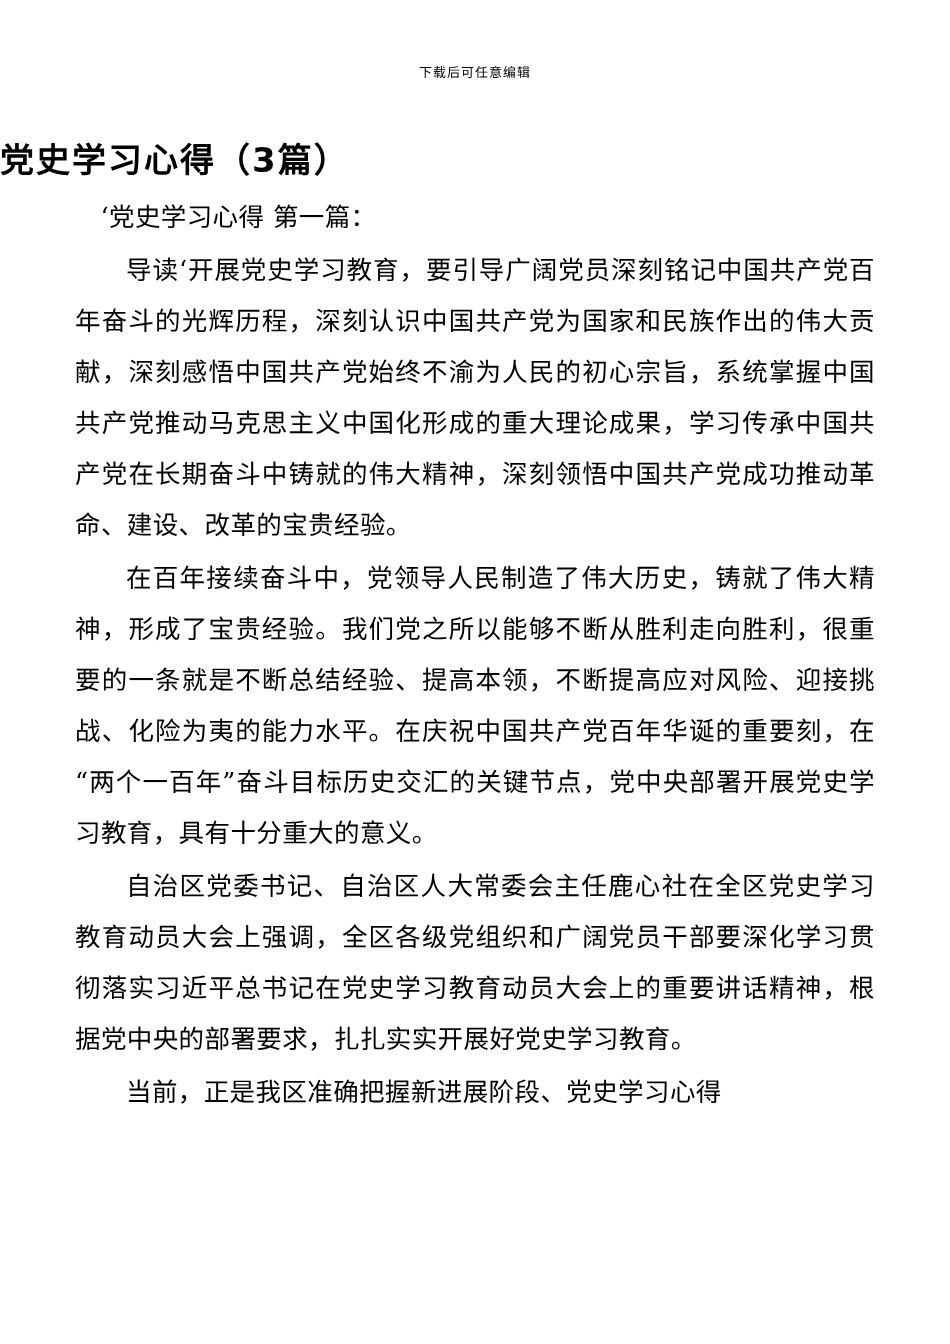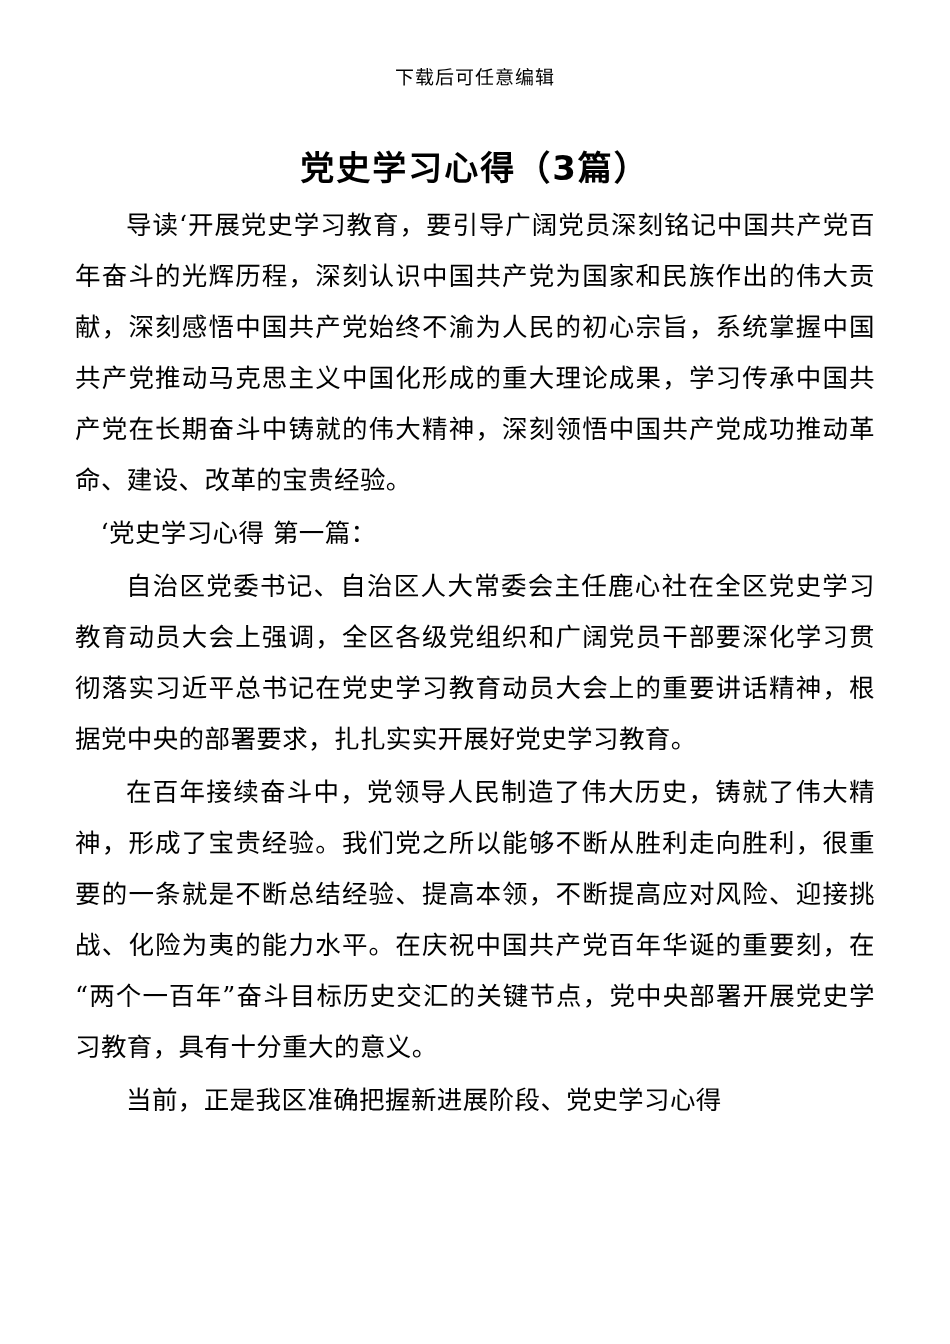--- a/index.html
+++ b/index.html
@@ -19,28 +19,28 @@
   .page {
     width: 950px;
     height: 1344px;
     box-sizing: border-box;
     padding: 0;
     position: relative;
     background: #fff;
   }
   .header-note {
     text-align: center;
-    font-size: 19px;
+    font-size: 13px;
     color: #000;
     letter-spacing: 1px;
     margin-top: 62px;
     font-family: "DejaVu Serif", "Liberation Serif", serif;
   }
   .doc-title {
-    text-align: center;
+    text-align: left;
     font-size: 34px;
     font-weight: bold;
     letter-spacing: 2px;
     margin-top: 52px;
     margin-bottom: 10px;
     font-family: "DejaVu Sans", "Liberation Sans", sans-serif;
   }
   .content {
     margin: 0 75px 0 75px;
   }
@@ -61,24 +61,24 @@
 </head>
 <body>
 
 <div class="page">
 
   <div class="header-note">下载后可任意编辑</div>
 
   <h1 class="doc-title">党史学习心得（3篇）</h1>
 
   <div class="content">
+    <p class="para noindent">‘党史学习心得 第一篇：</p>
+
     <p class="para">导读‘开展党史学习教育，要引导广阔党员深刻铭记中国共产党百年奋斗的光辉历程，深刻认识中国共产党为国家和民族作出的伟大贡献，深刻感悟中国共产党始终不渝为人民的初心宗旨，系统掌握中国共产党推动马克思主义中国化形成的重大理论成果，学习传承中国共产党在长期奋斗中铸就的伟大精神，深刻领悟中国共产党成功推动革命、建设、改革的宝贵经验。</p>
 
-    <p class="para noindent">‘党史学习心得 第一篇：</p>
+    <p class="para">在百年接续奋斗中，党领导人民制造了伟大历史，铸就了伟大精神，形成了宝贵经验。我们党之所以能够不断从胜利走向胜利，很重要的一条就是不断总结经验、提高本领，不断提高应对风险、迎接挑战、化险为夷的能力水平。在庆祝中国共产党百年华诞的重要刻，在“两个一百年”奋斗目标历史交汇的关键节点，党中央部署开展党史学习教育，具有十分重大的意义。</p>
 
     <p class="para">自治区党委书记、自治区人大常委会主任鹿心社在全区党史学习教育动员大会上强调，全区各级党组织和广阔党员干部要深化学习贯彻落实习近平总书记在党史学习教育动员大会上的重要讲话精神，根据党中央的部署要求，扎扎实实开展好党史学习教育。</p>
-
-    <p class="para">在百年接续奋斗中，党领导人民制造了伟大历史，铸就了伟大精神，形成了宝贵经验。我们党之所以能够不断从胜利走向胜利，很重要的一条就是不断总结经验、提高本领，不断提高应对风险、迎接挑战、化险为夷的能力水平。在庆祝中国共产党百年华诞的重要刻，在“两个一百年”奋斗目标历史交汇的关键节点，党中央部署开展党史学习教育，具有十分重大的意义。</p>
 
     <p class="para">当前，正是我区准确把握新进展阶段、党史学习心得</p>
   </div>
 
 </div>
 
 </body></html>

